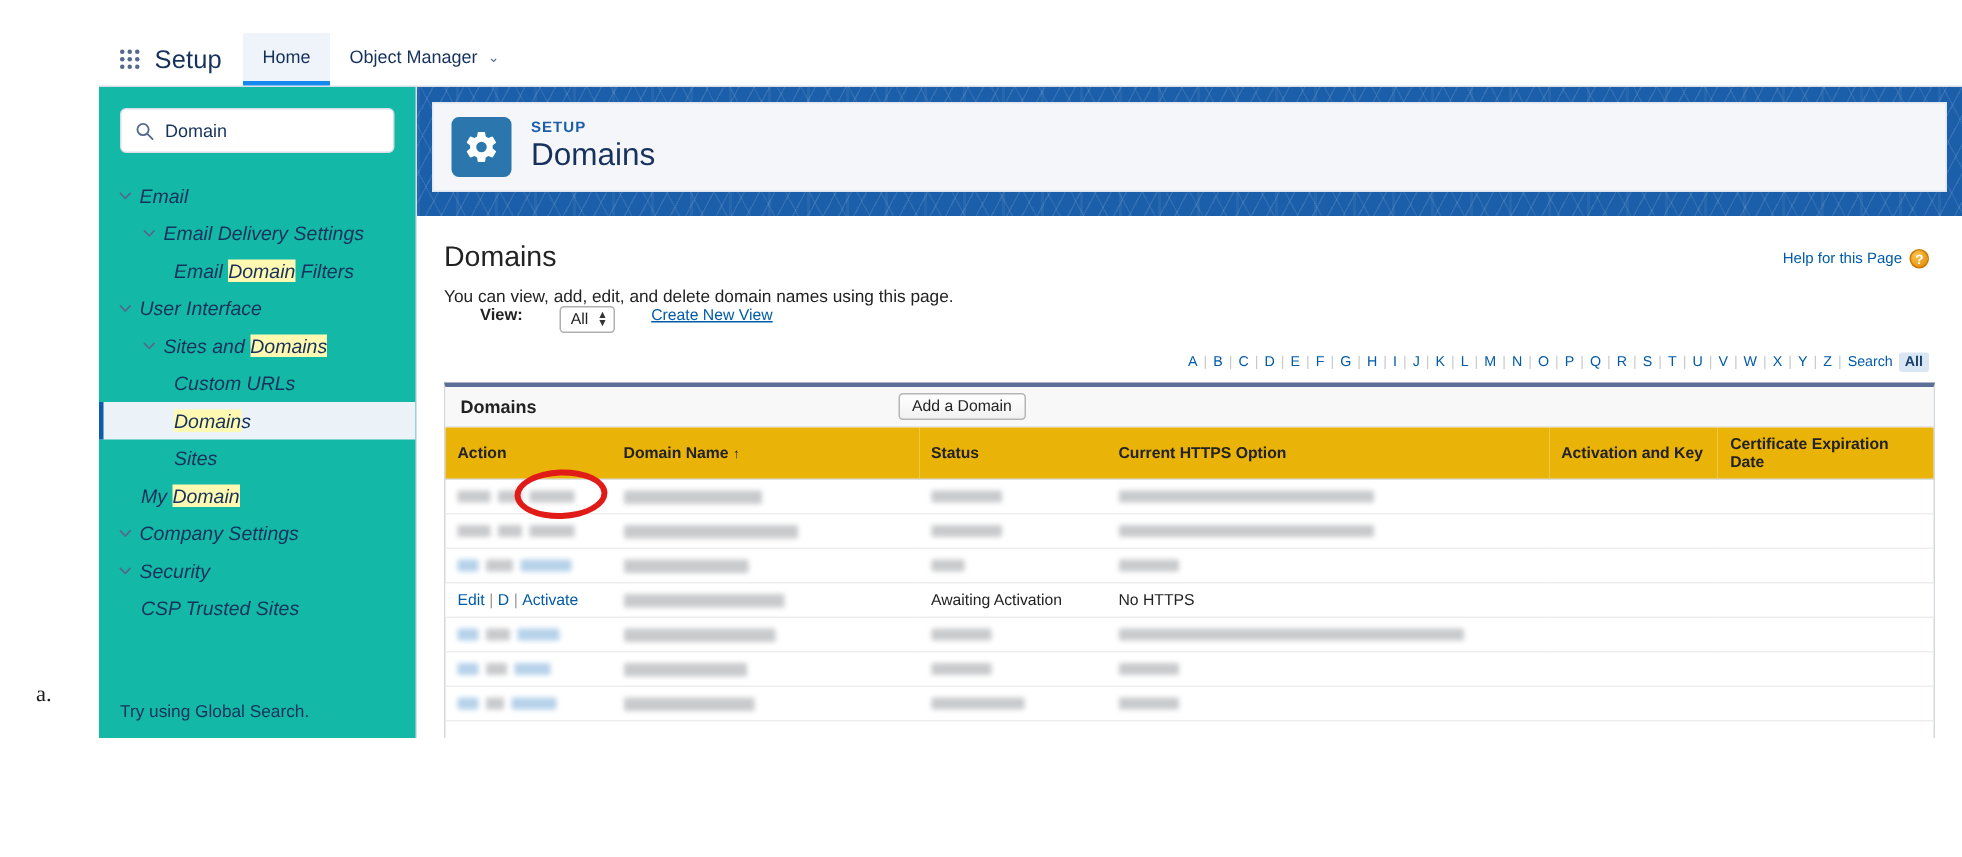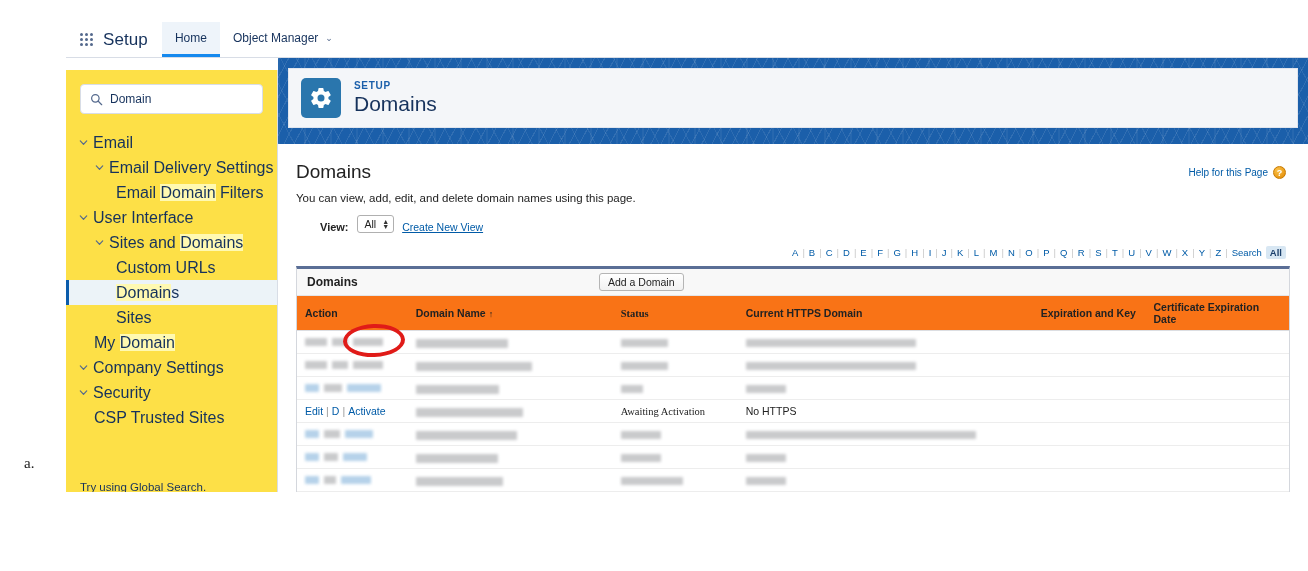--- a/index.html
+++ b/index.html
@@ -54,34 +54,34 @@
     border-bottom: 3px solid transparent; position: relative;
   }
   .nav-tab.active { background: #eef4fa; border-bottom-color: #1589ee; color: #16325c; }
   .nav-tab .caret { margin-left: 7px; font-size: 9px; color: #54698d; }
 
   
   .body-split { position: absolute; left: 0; top: 36px; width: 1242px; height: 434px; }
 
   
   .sidebar {
-    position: absolute; left: 0; top: 12px; width: 212px; height: 434px;
-    background: #fde047; border-right: 1px solid #d8dde6;
+    position: absolute; left: 0; top: 0; width: 212px; height: 434px;
+    background: #14b8a6; border-right: 1px solid #d8dde6;
     padding: 14px 0 0 0; overflow: hidden;
   }
   .search-box {
     margin: 0 14px 16px 14px; height: 30px;
     border: 1px solid #d8dde6; border-radius: 4px;
     display: flex; align-items: center; padding: 0 9px; background: #fff;
   }
   .search-box .mag { width: 13px; height: 13px; flex: 0 0 13px; margin-right: 7px; }
   .search-box .mag svg { display: block; }
   .search-text { font-size: 12px; color: #16325c; }
 
-  .tree { font-size: 16px; color: #16325c; }
+  .tree { font-size: 13px; color: #16325c; font-style: italic; }
   .tree-item {
     position: relative; display: flex; align-items: center;
     height: 25px; cursor: pointer; padding-right: 8px;
   }
   .tree-item .chev {
     width: 11px; height: 11px; flex: 0 0 11px; margin-right: 4px;
     color: #54698d;
   }
   .tree-item .chev svg { display: block; }
   .tree-item.selected { background: #ecf3f8; }
@@ -138,21 +138,21 @@
   }
   .help-badge {
     width: 13px; height: 13px; border-radius: 50%;
     background: radial-gradient(circle at 35% 30%, #fcc34b, #e08700);
     color: #fff; font-size: 9px; font-weight: 700;
     display: flex; align-items: center; justify-content: center;
     border: 1px solid #c87a00;
   }
   .content-desc { font-size: 11.5px; color: #222; margin-top: 9px; }
 
-  .view-row { display: flex; align-items: flex-end; margin-top: 11px; padding-left: 24px; gap: 8px; }
+  .view-row { display: flex; align-items: flex-start; padding-left: 24px; gap: 24px; }
   .view-label { font-size: 11px; font-weight: 700; color: #222; }
   .view-select {
     border: 1px solid #b0b0b0; border-radius: 3px; background: #fff;
     height: 18px; padding: 0 4px 0 7px; font-size: 10.5px; color: #222;
     display: flex; align-items: center; gap: 6px; cursor: pointer;
   }
   .stepper { display: flex; flex-direction: column; line-height: 5px; font-size: 7px; color: #333; }
   .create-view-link { font-size: 10.5px; color: #015ba7; text-decoration: underline; cursor: pointer; }
 
   .alpha-row {
@@ -173,27 +173,27 @@
     background: #f8f8f8; border-bottom: 1px solid #e3e5e9; padding-left: 10px;
   }
   .table-toolbar .t-title { font-size: 12px; font-weight: 700; color: #222; width: 292px; }
   .btn-add {
     border: 1px solid #b5b5b5; border-radius: 3px; background: linear-gradient(#fff, #f1f1f1);
     font-size: 10.5px; color: #222; padding: 2px 8px; cursor: pointer;
   }
   table { border-collapse: collapse; width: 100%; table-layout: fixed; }
   thead th {
     text-align: left; font-size: 10.5px; color: #222; font-weight: 700;
-    padding: 5px 8px; background: #f97316; border-bottom: 1px solid #dcdee2;
+    padding: 5px 8px; background: #eab308; border-bottom: 1px solid #dcdee2;
   }
   tbody td { padding: 5px 8px; font-size: 10.5px; color: #222; border-bottom: 1px solid #ededed; height: 19px; }
   tbody tr.row-focus td { background: #fff; }
   .col-action { width: 108px; }
   .col-name { width: 200px; }
-  .col-status { width: 122px; font-family: Liberation Serif, serif; }
+  .col-status { width: 122px; }
   .col-https { width: 288px; }
   .col-cert { width: 110px; }
   .col-exp { width: 140px; }
   .sortarrow { font-size: 9px; margin-left: 3px; }
 
   .lnk { color: #015ba7; cursor: pointer; }
   .sep { color: #999; margin: 0 3px; }
 
   
   .redact {
@@ -432,22 +432,22 @@
               <button class="btn-add">Add a Domain</button>
             </div>
             <table>
               <thead>
                 <tr>
                   <th class="col-action"><span>Action</span></th>
                   <th class="col-name">
                     <span>Domain Name</span><span class="sortarrow">↑</span>
                   </th>
                   <th class="col-status"><span>Status</span></th>
-                  <th class="col-https"><span>Current HTTPS Domain</span></th>
-                  <th class="col-cert"><span>Expiration and Key</span></th>
+                  <th class="col-https"><span>Current HTTPS Option</span></th>
+                  <th class="col-cert"><span>Activation and Key</span></th>
                   <th class="col-exp"><span>Certificate Expiration Date</span></th>
                 </tr>
               </thead>
               <tbody id="tbody">
                   <tr>
                     <td class="col-action">
                       <span class="rcell">
                         <span class="redact" style="width: 22px;"></span>
                         <span class="redact" style="width: 16px;"></span>
                         <span class="redact" style="width: 30px;"></span>

